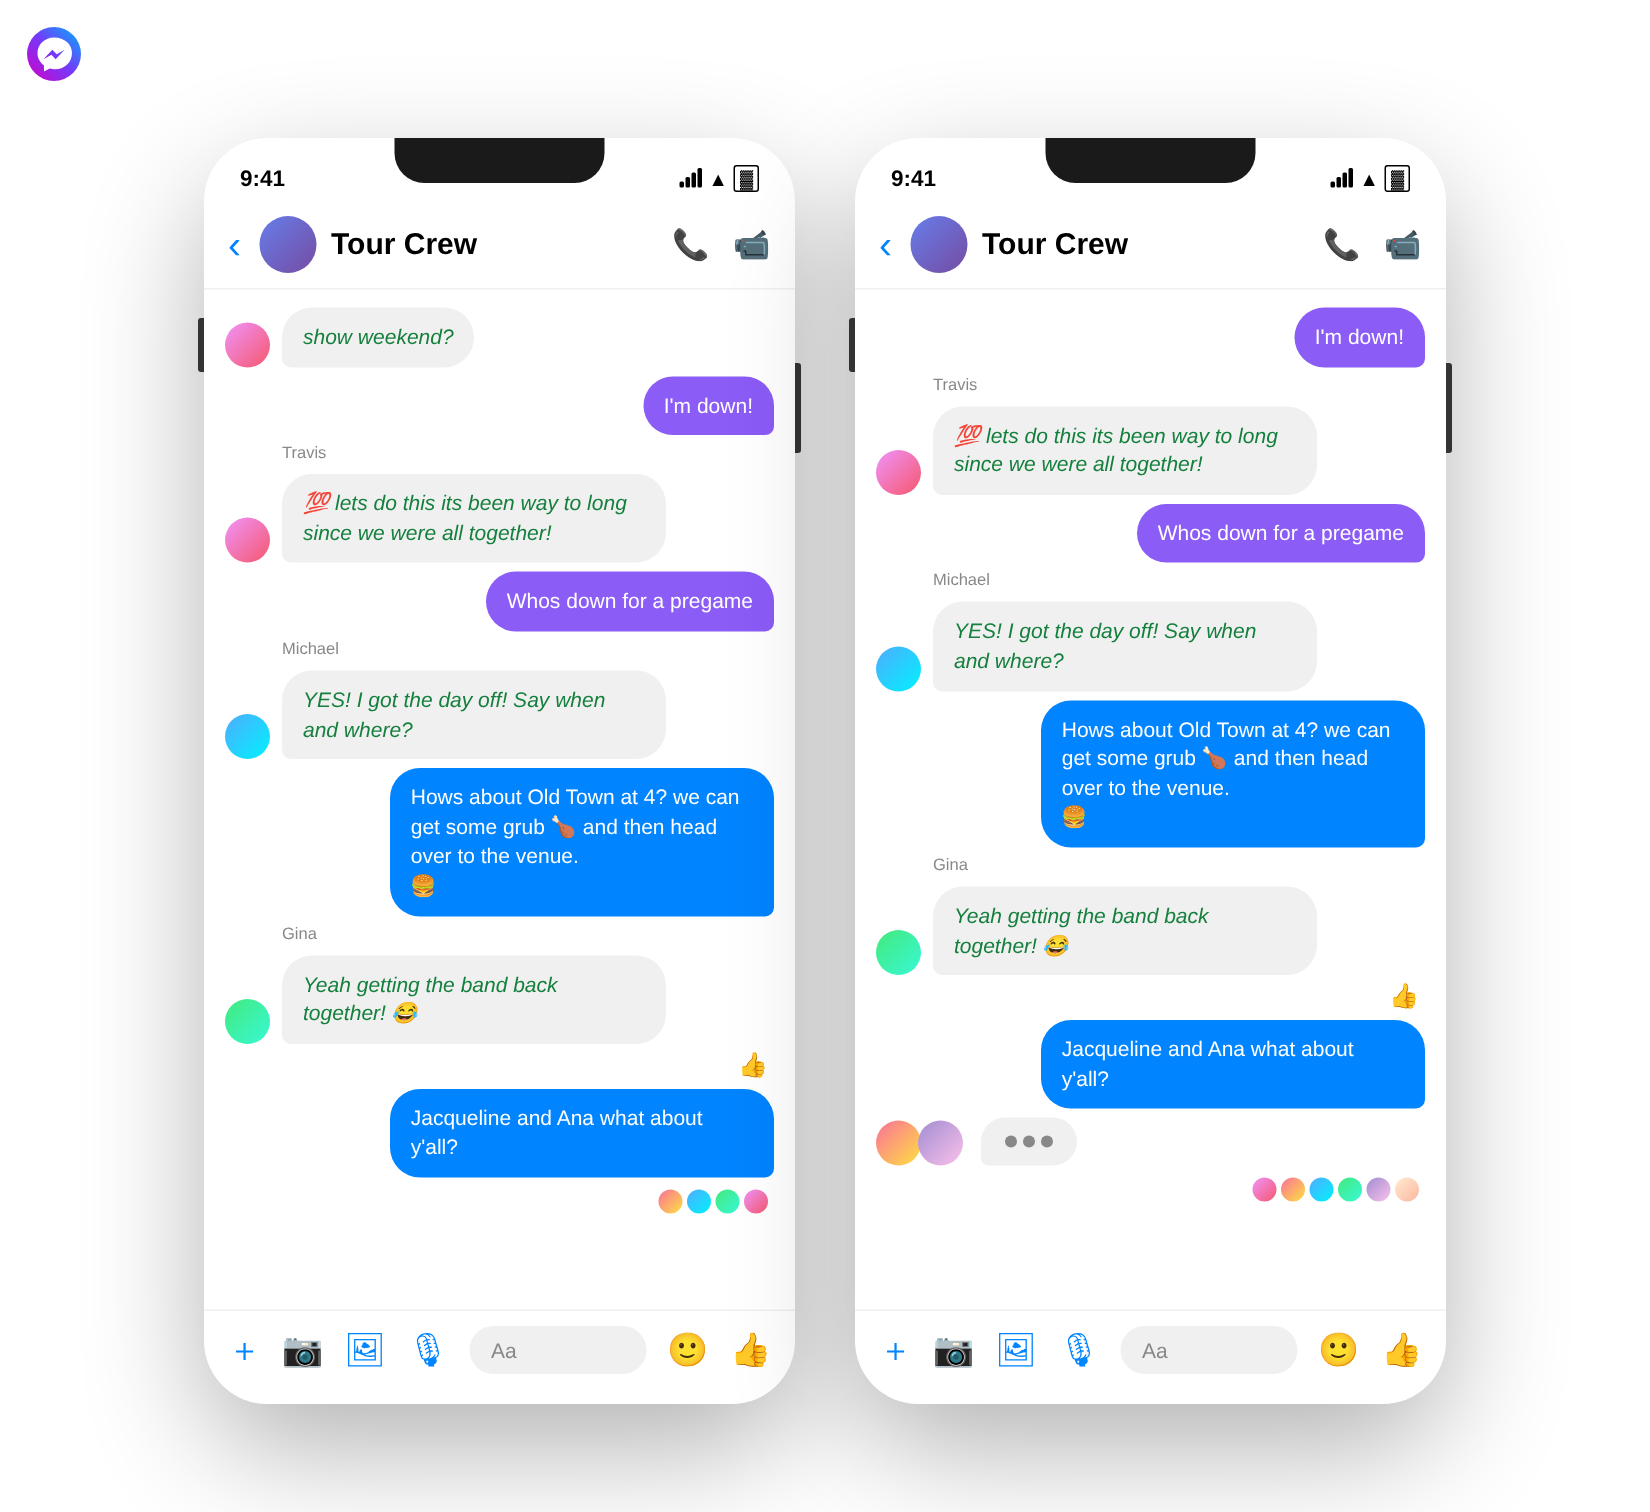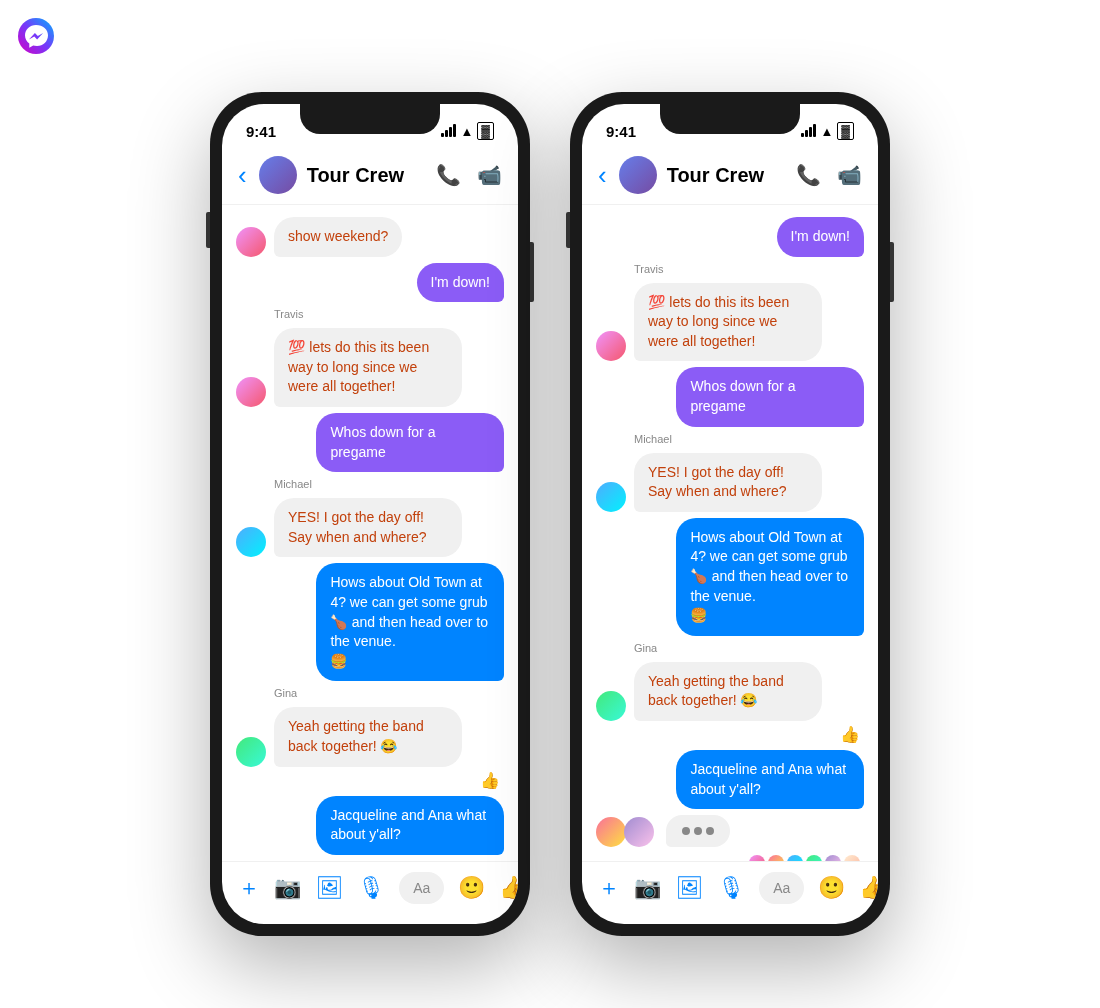--- a/index.html
+++ b/index.html
@@ -25,25 +25,24 @@
 
     .phones-container {
       display: flex;
       gap: 40px;
       align-items: center;
       padding-top: 20px;
     }
 
     
     .phone {
-      width: 320px;
+      width: 394px;
       height: 844px;
       background: #1a1a1a;
       border-radius: 52px;
-      padding: 12px;
       position: relative;
       box-shadow: 0 30px 80px rgba(0,0,0,0.3);
     }
 
     .phone-inner {
       width: 100%;
       height: 100%;
       background: #ffffff;
       border-radius: 42px;
       overflow: hidden;
@@ -170,22 +169,23 @@
       color: white;
       border-bottom-right-radius: 6px;
     }
 
     .bubble.sent.blue {
       background: #0084ff;
     }
 
     .bubble.received {
       background: #f0f0f0;
-      color: #c2410c;
+      color: #15803d;
       border-bottom-left-radius: 6px;
+      font-style: italic;
     }
 
     .sender-name {
       font-size: 11px;
       color: #888;
       margin-left: 38px;
       margin-bottom: 2px;
     }
 
     .reaction {

